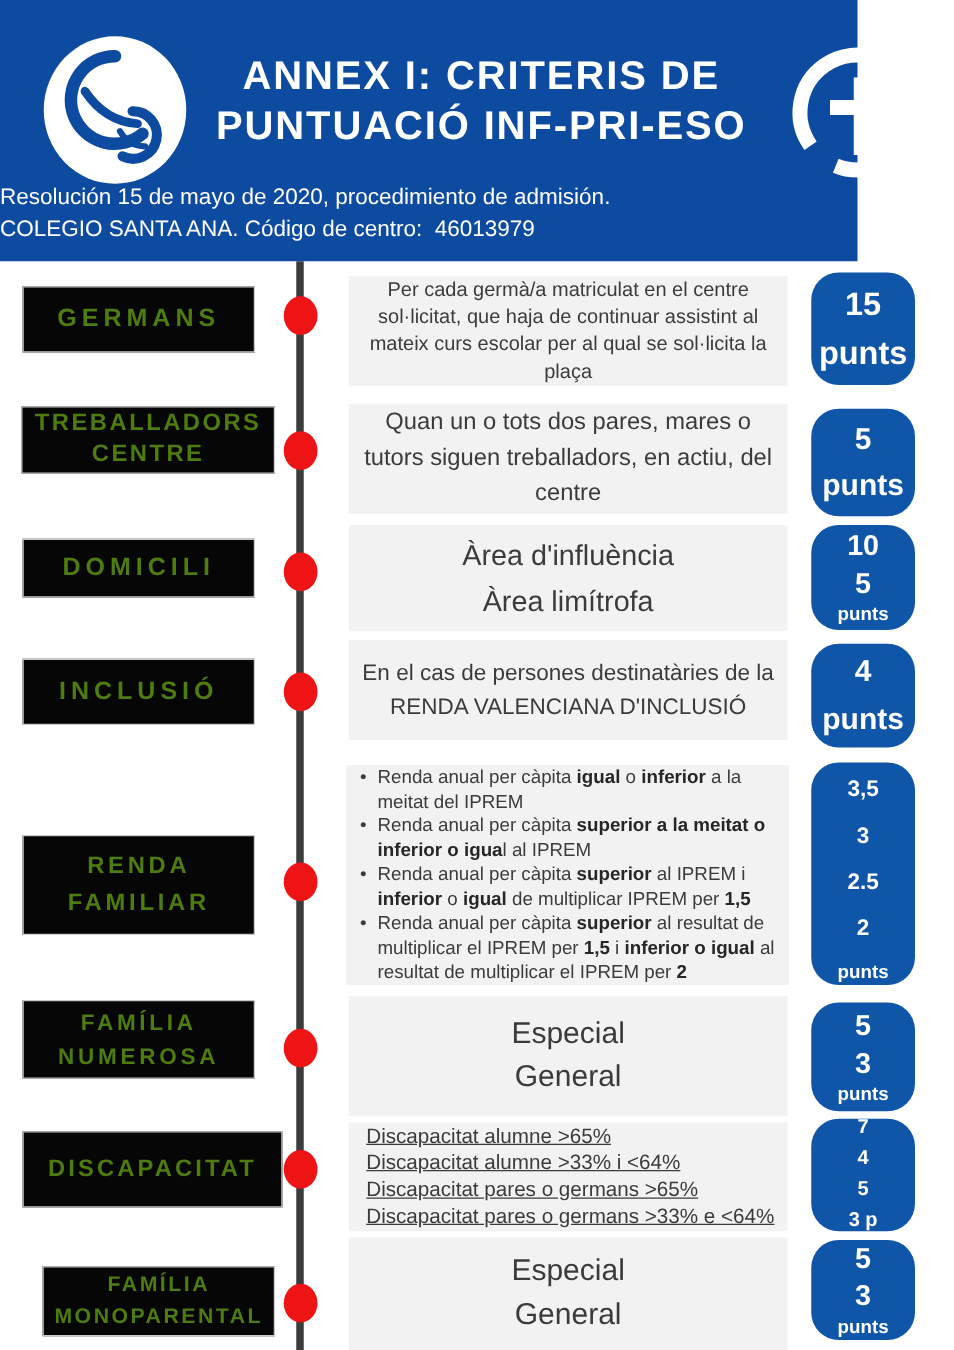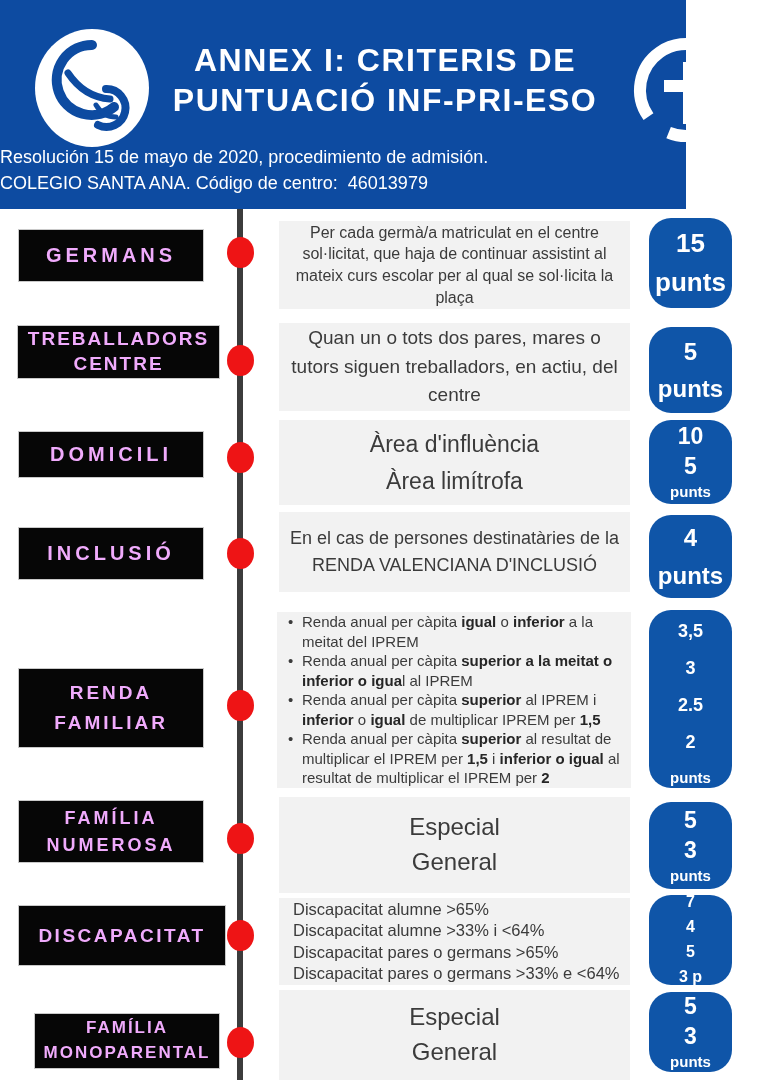--- a/index.html
+++ b/index.html
@@ -19,21 +19,21 @@
     position:absolute;left:0;top:144px;width:763px;color:#ffffff;
     font-size:18px;line-height:1.45;font-weight:400;
   }
   
   .vline{position:absolute;left:237px;top:209px;width:6px;height:871px;background:#3c3c3c;}
   .dot{position:absolute;left:227px;width:27px;height:31px;border-radius:50%;background:#ee1415;z-index:3;}
   .dot-germans{top:237px}.dot-treballadors{top:345px}.dot-domicili{top:442px}.dot-inclusio{top:538px}
   .dot-renda{top:690px}.dot-numerosa{top:823px}.dot-discapacitat{top:920px}.dot-monoparental{top:1027px}
   
   .label{
-    position:absolute;background:#060606;color:#f0abfc;font-weight:700;text-align:center;
+    position:absolute;background:#060606;color:#4d7c0f;font-weight:700;text-align:center;
     display:flex;flex-direction:column;align-items:center;justify-content:center;
     border:1px solid #c9c9c9;box-sizing:border-box;z-index:2;
   }
   .lab-germans{left:18px;top:229px;width:186px;height:53px;font-size:20px;letter-spacing:4px;}
   .lab-treballadors{left:17px;top:325px;width:203px;height:54px;font-size:19px;letter-spacing:2px;line-height:1.3;}
   .lab-domicili{left:18px;top:431px;width:186px;height:47px;font-size:20px;letter-spacing:4px;}
   .lab-inclusio{left:18px;top:527px;width:186px;height:53px;font-size:20px;letter-spacing:4px;}
   .lab-renda{left:18px;top:668px;width:186px;height:80px;font-size:19px;letter-spacing:3px;line-height:1.6;}
   .lab-numerosa{left:18px;top:800px;width:186px;height:63px;font-size:18px;letter-spacing:3px;line-height:1.5;}
   .lab-discapacitat{left:18px;top:905px;width:208px;height:61px;font-size:19px;letter-spacing:2.5px;}
@@ -44,21 +44,21 @@
     display:flex;flex-direction:column;justify-content:center;box-sizing:border-box;
     padding:6px 10px;overflow:hidden;z-index:1;
   }
   .desc b{color:#262626;}
   .desc-germans{top:221px;height:88px;font-size:16px;line-height:1.35;text-align:center;}
   .desc-treballadors{top:323px;height:88px;font-size:19px;line-height:1.5;text-align:center;}
   .desc-domicili{top:420px;height:85px;font-size:23px;line-height:1.6;text-align:center;}
   .desc-inclusio{top:512px;height:80px;font-size:18px;line-height:1.48;text-align:center;}
   .desc-renda{top:612px;height:176px;font-size:15px;line-height:1.3;text-align:left;left:277px;width:354px;padding:6px 8px 6px 8px;}
   .desc-numerosa{top:797px;height:96px;font-size:24px;line-height:1.45;text-align:center;}
-  .desc-discapacitat{top:898px;height:87px;font-size:16.5px;line-height:1.3;text-align:left;padding-left:14px;}
+  .desc-discapacitat{top:898px;height:87px;font-size:16.5px;line-height:1.3;text-align:left;padding-left:14px;text-decoration:underline;}
   .desc-monoparental{top:990px;height:90px;font-size:24px;line-height:1.45;text-align:center;}
   .bullet-item{position:relative;padding-left:17px;}
   .bullet-item::before{content:"\2022";position:absolute;left:3px;}
   
   .points{
     position:absolute;left:649px;width:83px;background:#0f55a8;color:#ffffff;font-weight:700;
     display:flex;flex-direction:column;align-items:center;justify-content:center;text-align:center;
     box-sizing:border-box;z-index:1;border-radius:22px;
   }
   .pts-germans{top:218px;height:90px;font-size:26px;line-height:1.5;}

